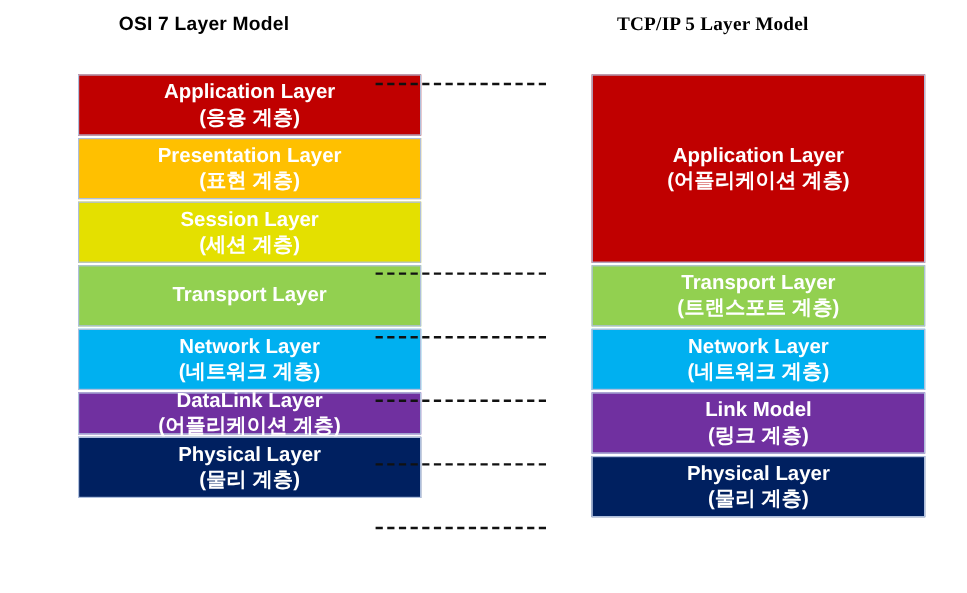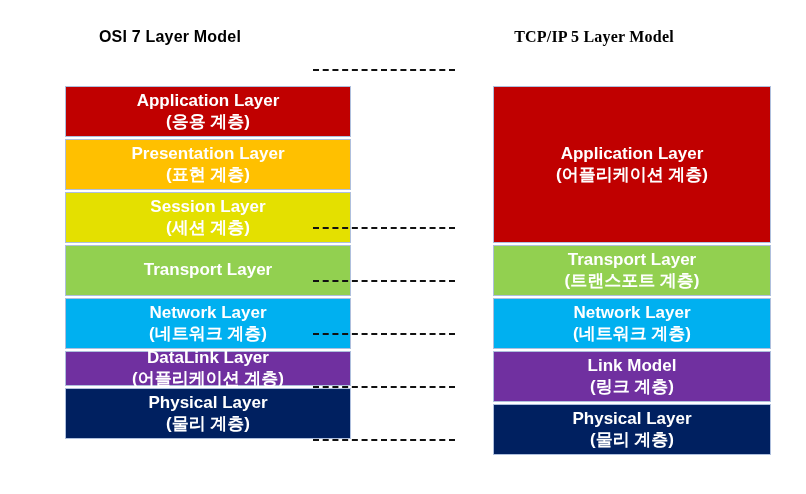--- a/index.html
+++ b/index.html
@@ -6,31 +6,31 @@
   .canvas {
     position: relative;
     width: 806px;
     height: 494px;
     background: #ffffff;
     overflow: hidden;
     font-family: "Liberation Sans", "DejaVu Sans", sans-serif;
   }
   .col-title {
     position: absolute;
-    top: 28px;
+    top: 12px;
     text-align: center;
     font-size: 16px;
     font-weight: 700;
     color: #000000;
     letter-spacing: 0.2px;
   }
   .col-title.left  { left: 27px;  width: 286px; }
   .col-title.right { left: 455px; width: 278px; font-family: Liberation Serif, serif; }
 
-  .stack { position: absolute; top: 86px; padding-left: 38px; }
+  .stack { position: absolute; top: 62px; padding-left: 38px; }
   .stack.left  { left: 27px;  width: 286px; }
   .stack.right { left: 455px; width: 278px; }
 
   .layer-block {
     box-sizing: border-box;
     width: 100%;
     margin-bottom: 2px;
     display: flex;
     flex-direction: column;
     align-items: center;

